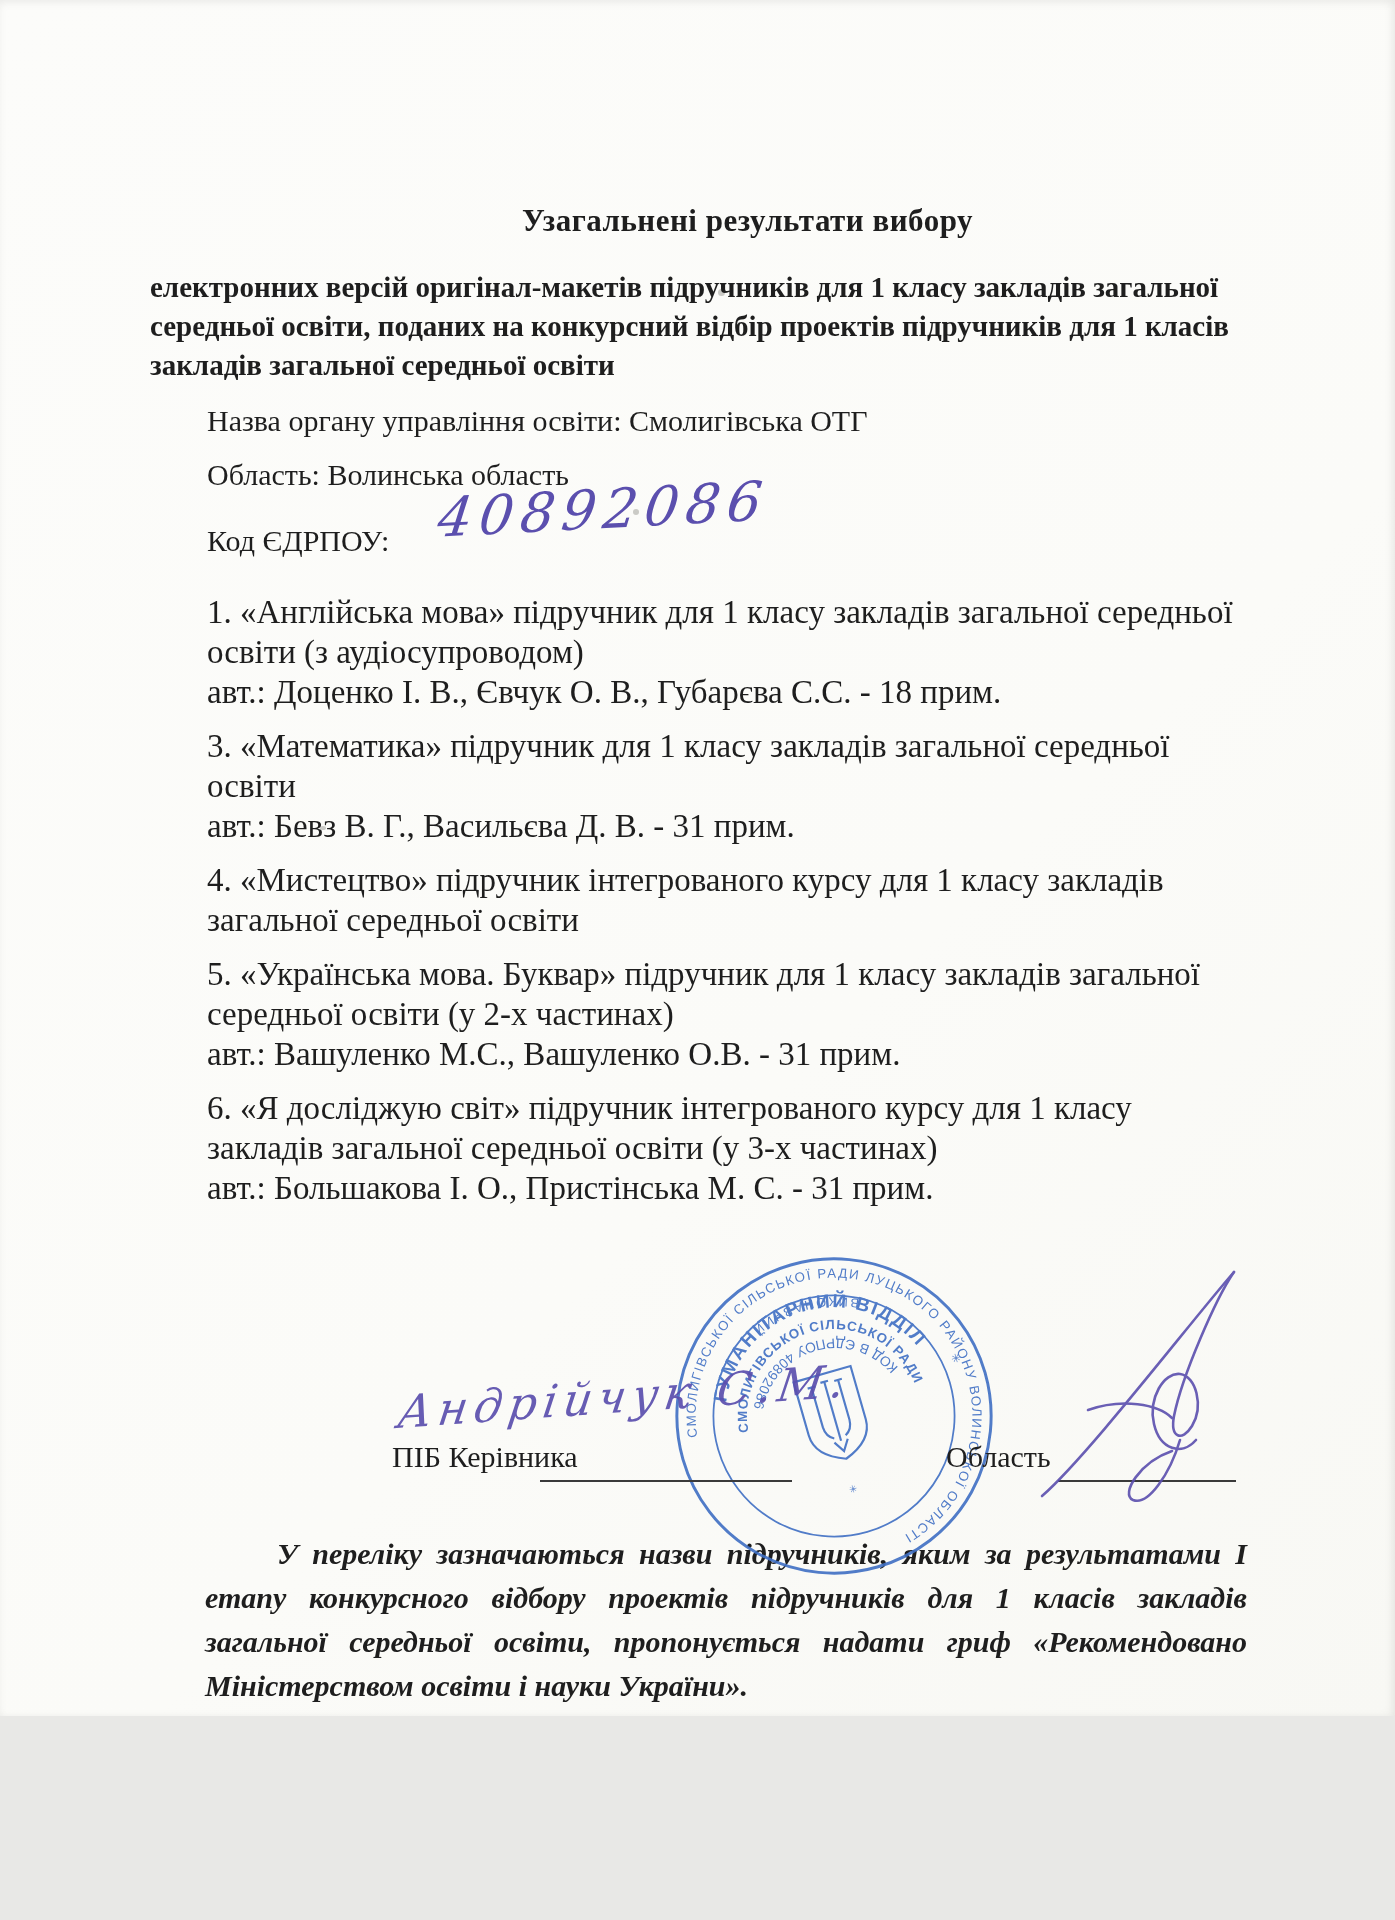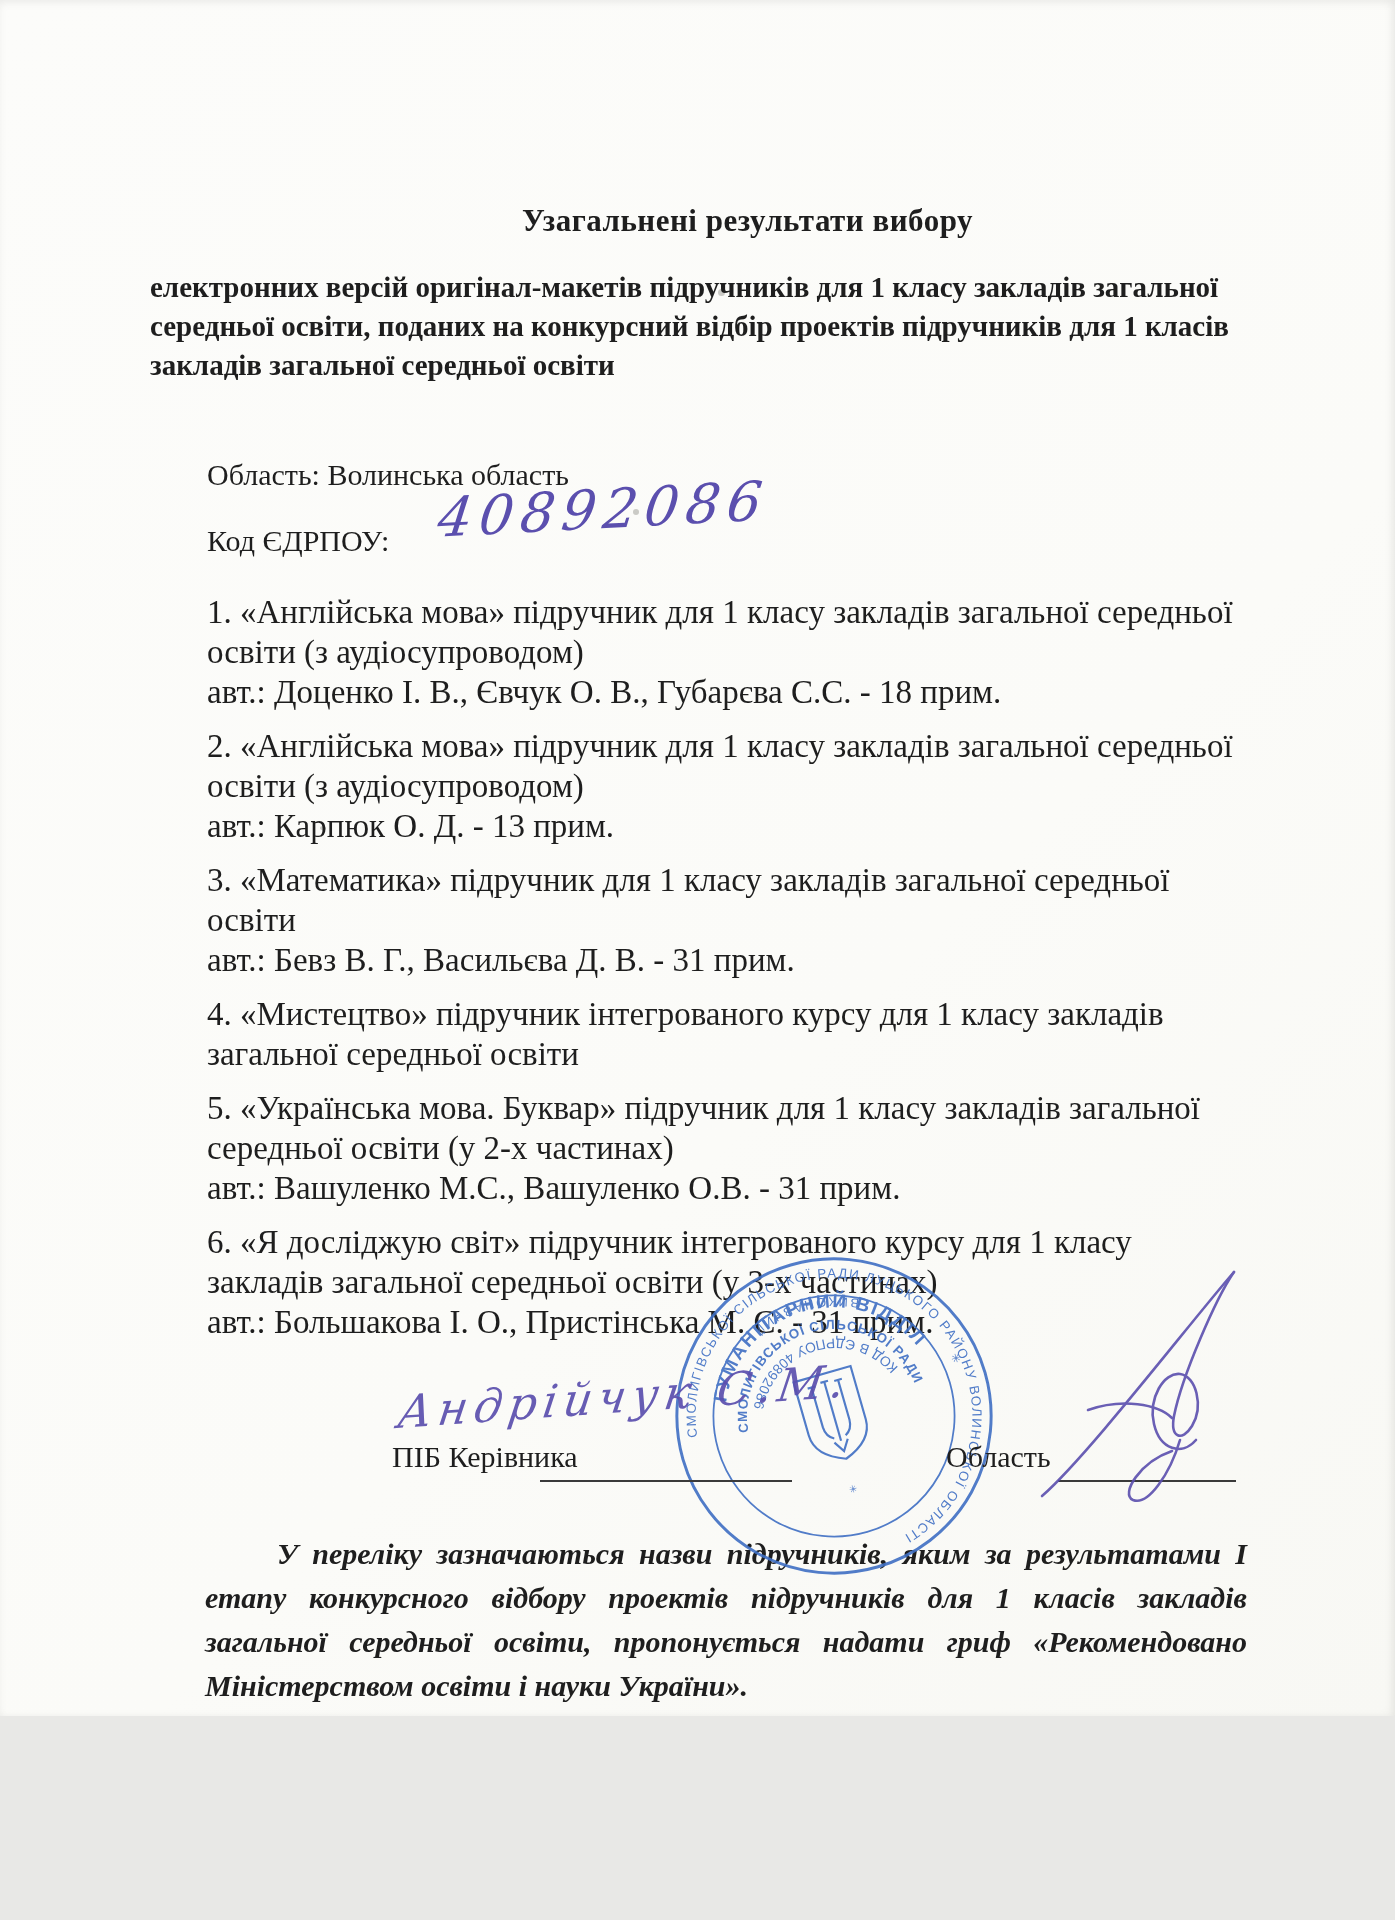--- a/index.html
+++ b/index.html
@@ -65,41 +65,40 @@
 <div class="page">
 
   <div class="speck" style="left:718px;top:289px;width:7px;height:7px;"></div>
   <div class="speck" style="left:633px;top:509px;width:6px;height:6px;"></div>
   <div class="speck" style="left:320px;top:826px;width:6px;height:4px;"></div>
 
   <div class="title">Узагальнені результати вибору</div>
 
   <div class="subtitle">електронних версій оригінал-макетів підручників для 1 класу закладів загальної середньої освіти, поданих на конкурсний відбір проектів підручників для 1 класів закладів загальної середньої освіти</div>
 
+  <div class="info-line org-line">
+    <span>Назва органу управління освіти:</span>
+    <span>Смолигівська ОТГ</span>
+  </div>
 
   <div class="info-line region-line">
     <span>Область:</span>
     <span>Волинська область</span>
   </div>
 
   <div class="info-line code-line">
     <span>Код ЄДРПОУ:</span>
   </div>
   <div class="hand code-hand">40892086</div>
 
   <div class="items">
     <div class="item">
       <span>1.</span>
       <span>«Англійська мова» підручник для 1 класу закладів загальної середньої освіти (з аудіосупроводом)</span><br>
       <span>авт.: Доценко І. В., Євчук О. В., Губарєва С.С. - 18 прим.</span>
-    </div>
-    <div class="item">
-      <span>2.</span>
-      <span>«Англійська мова» підручник для 1 класу закладів загальної середньої освіти (з аудіосупроводом)</span><br>
-      <span>авт.: Карпюк О. Д. - 13 прим.</span>
     </div>
     <div class="item">
       <span>3.</span>
       <span>«Математика» підручник для 1 класу закладів загальної середньої освіти</span><br>
       <span>авт.: Бевз В. Г., Васильєва Д. В. - 31 прим.</span>
     </div>
     <div class="item">
       <span>4.</span>
       <span>«Мистецтво» підручник інтегрованого курсу для 1 класу закладів загальної середньої освіти</span><br>
     </div>

